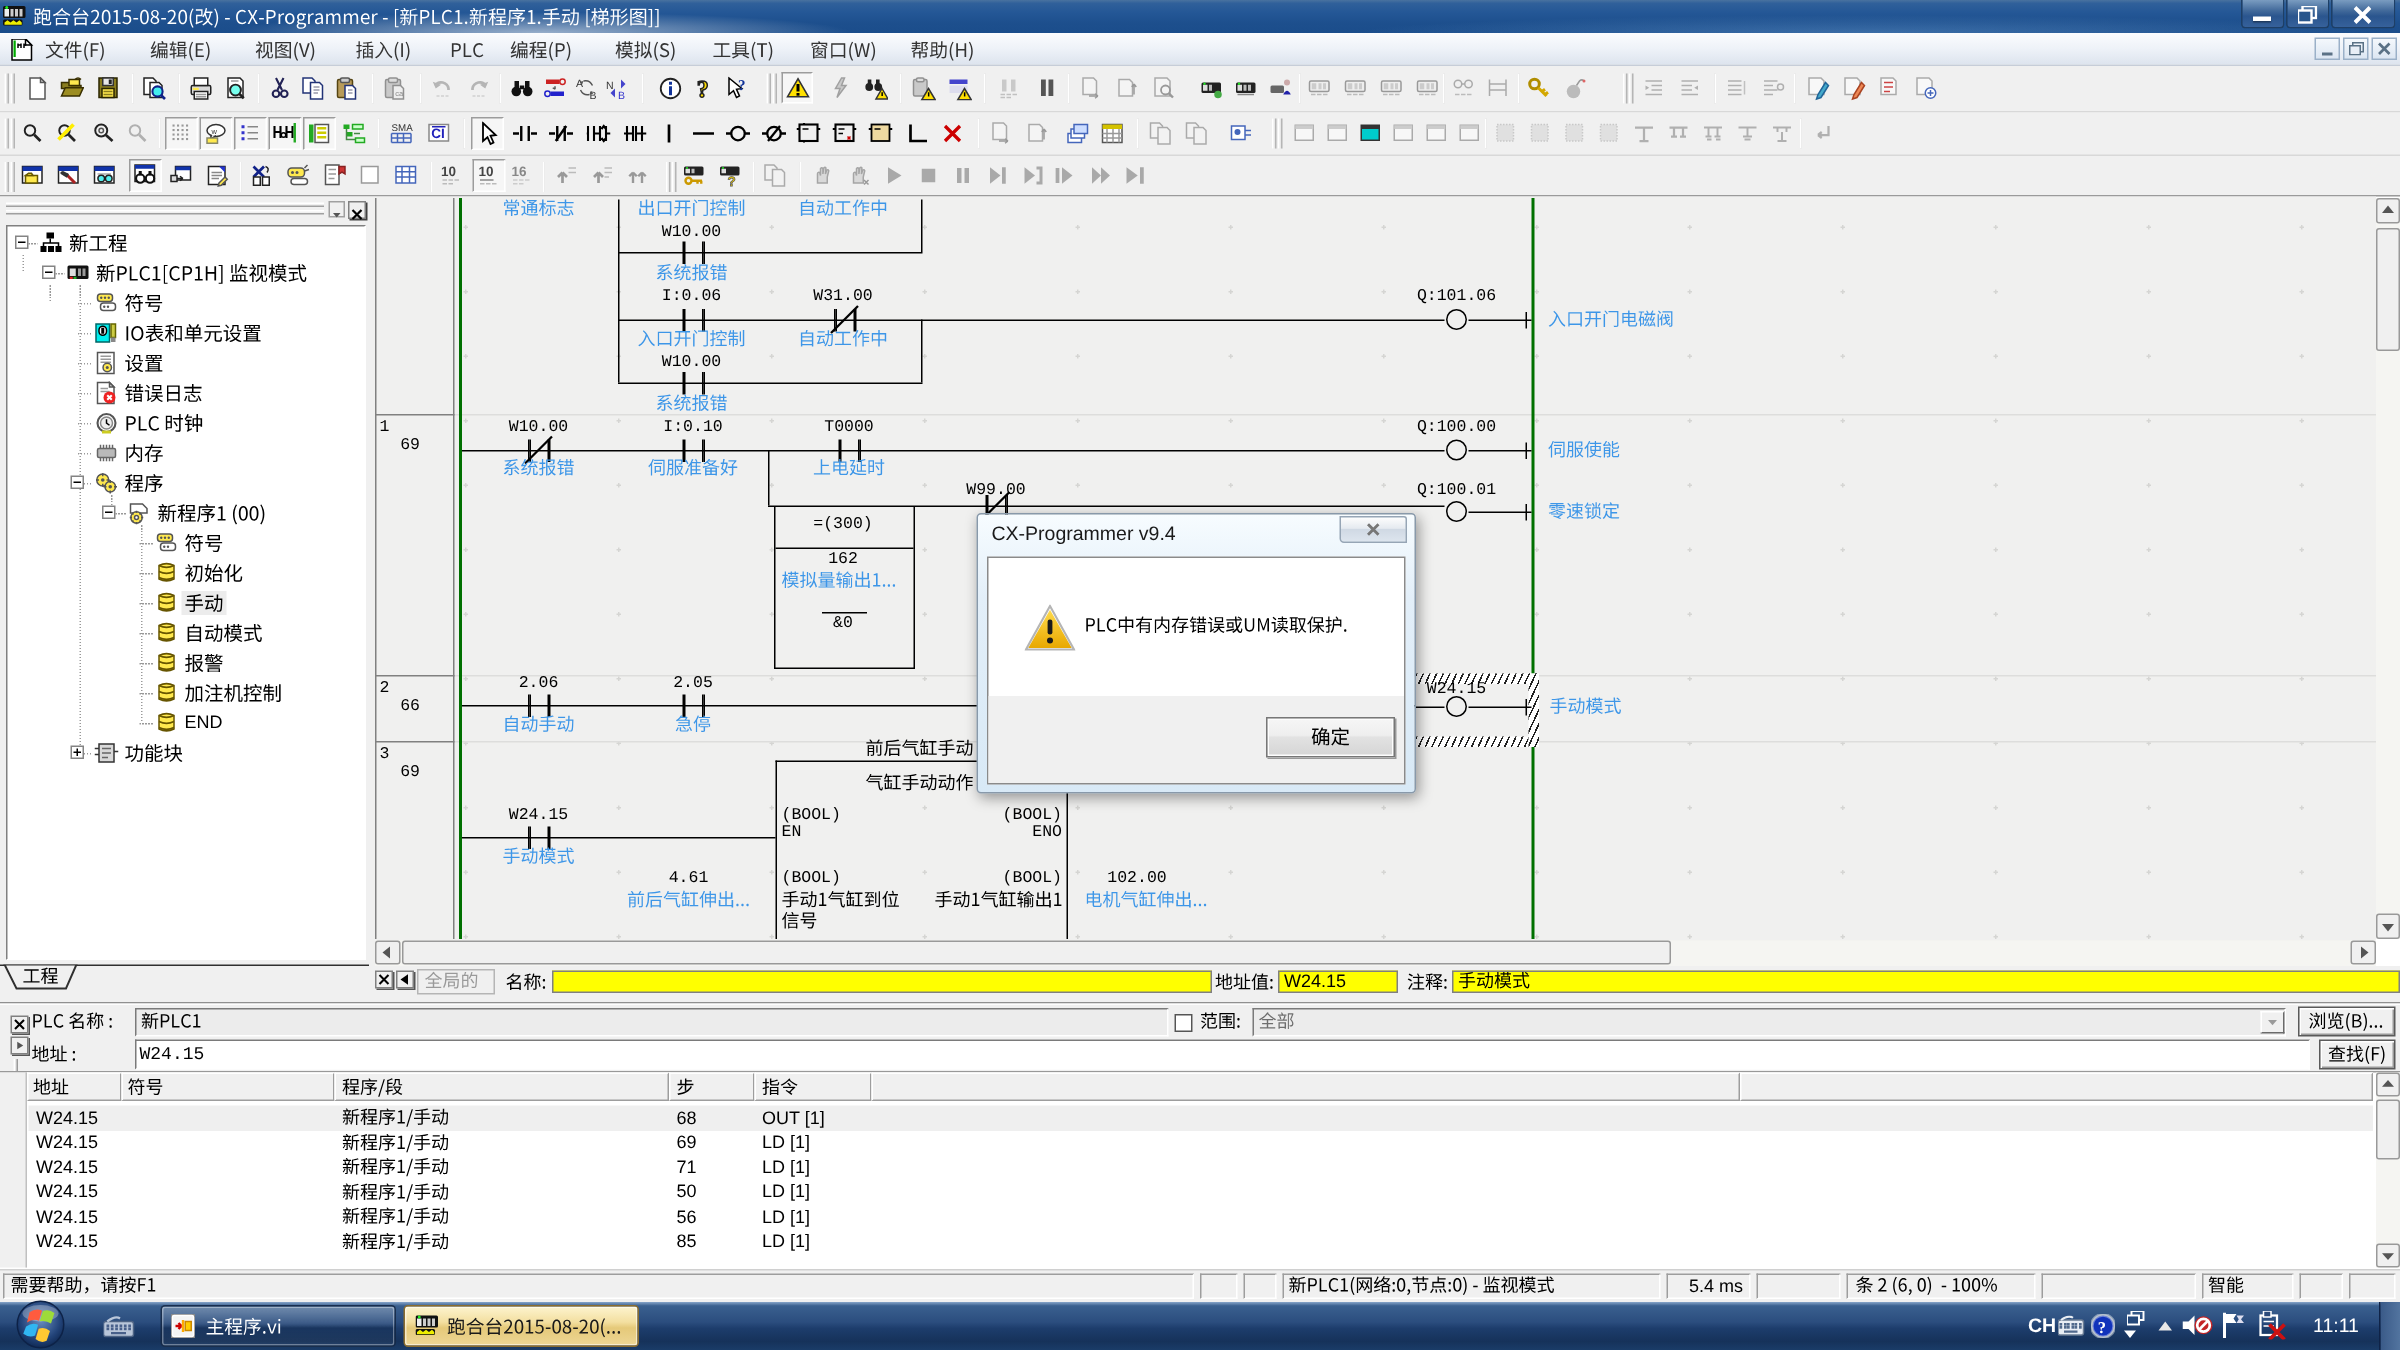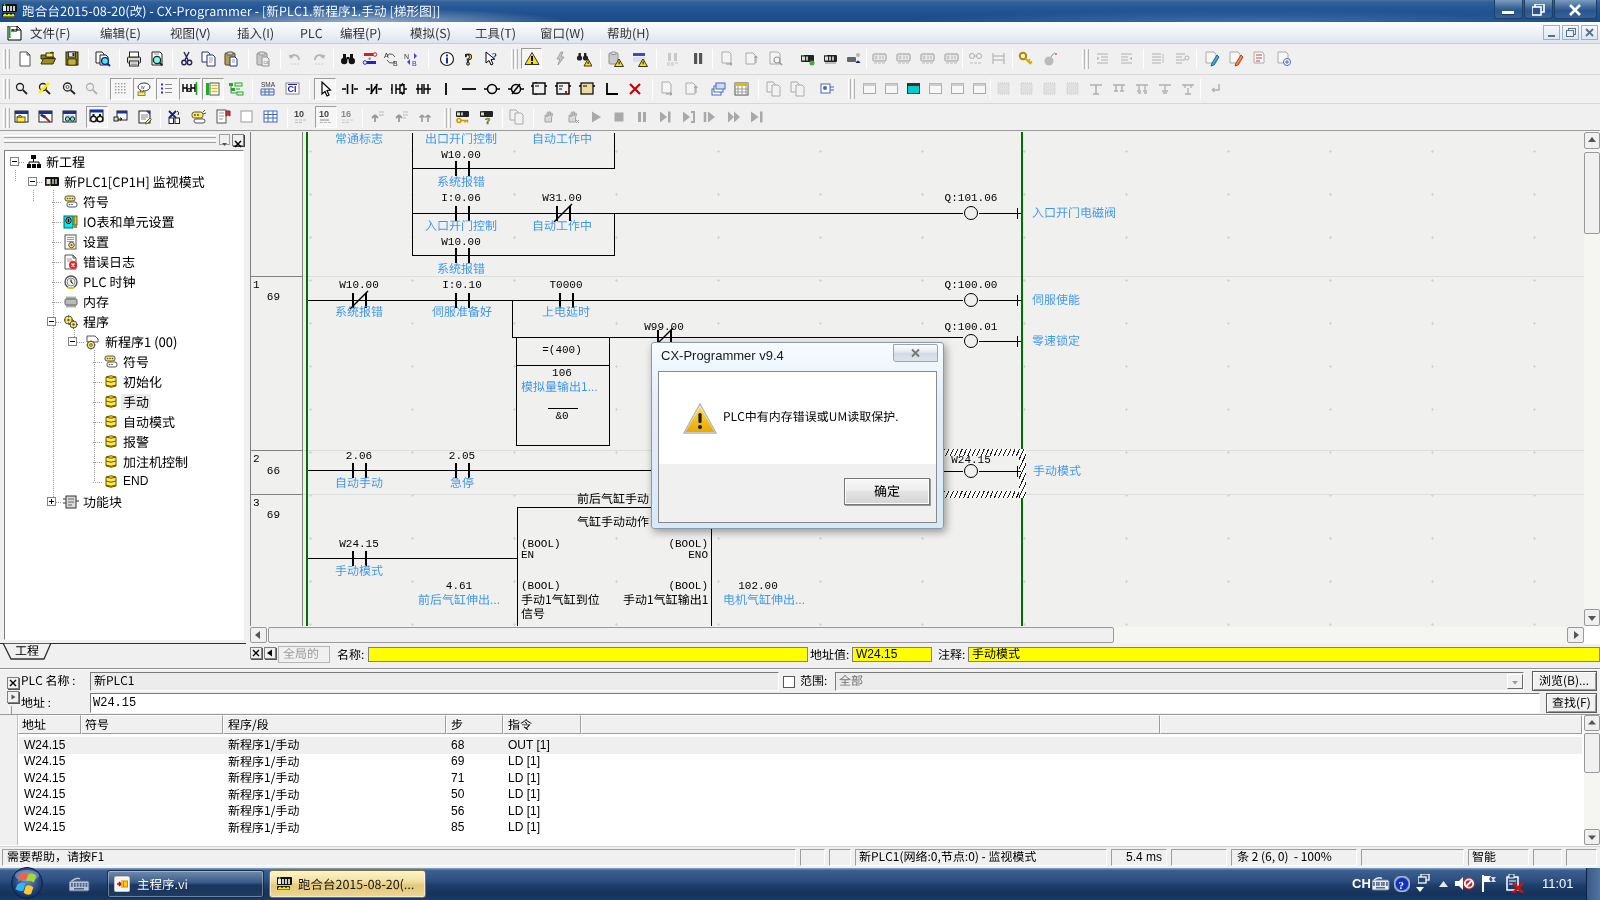--- a/index.html
+++ b/index.html
@@ -1842,22 +1842,22 @@
       <use href="#g4F3A" x="0"></use>
       <use href="#g670D" x="100"></use>
       <use href="#g4F7F" x="200"></use>
       <use href="#g80FD" x="300"></use>
     </g>
   </svg>
 <div class="x" style="left:512px;top:300px;width:1px;height:37px;background:#000"></div>
 <div class="x" style="left:512px;top:337px;width:4px;height:1px;background:#000"></div>
 <div class="x" style="left:516px;top:337px;width:94px;height:109px;border:1px solid #000;background:#f0f0ef"></div>
 <div class="x" style="left:517px;top:365px;width:92px;height:1px;background:#000"></div>
-<div class="tx" style="left:562.0px;top:344px;font-size:11px;color:#000;font-family:&quot;Liberation Mono&quot;,monospace;transform:translateX(-50%)">=(400)</div>
-<div class="tx" style="left:562.0px;top:367px;font-size:11px;color:#000;font-family:&quot;Liberation Mono&quot;,monospace;transform:translateX(-50%)">106</div>
+<div class="tx" style="left:562.0px;top:344px;font-size:11px;color:#000;font-family:&quot;Liberation Mono&quot;,monospace;transform:translateX(-50%)">=(300)</div>
+<div class="tx" style="left:562.0px;top:367px;font-size:11px;color:#000;font-family:&quot;Liberation Mono&quot;,monospace;transform:translateX(-50%)">162</div>
 <svg class="t" style="left:520.7px;top:380px;fill:#3d96e8" width="78" height="16">
     <g transform="translate(0 11) scale(0.1200)">
       <use href="#g6A21" x="0"></use>
       <use href="#g62DF" x="100"></use>
       <use href="#g91CF" x="200"></use>
       <use href="#g8F93" x="300"></use>
       <use href="#g51FA" x="400"></use>
       <use href="#g0031" x="500"></use>
       <use href="#g002E" x="556"></use>
       <use href="#g002E" x="583"></use>
@@ -2569,13 +2569,13 @@
     <path d="M2 0 v17" stroke="#fff" stroke-width="2"></path>
     <path d="M3 1 h7 l-2 3 2 3 h-7z" fill="#fff"></path>
     <path d="M10 2 h5 l-2 2.5 2 2.5 h-5 l1.5 -2.5z" fill="#dde"></path>
   </svg>
 <svg class="t" style="left:1505px;top:874px" width="20" height="19" viewBox="0 0 20 19">
     <rect x="2" y="3" width="11" height="13" fill="none" stroke="#fff" stroke-width="1.5"></rect>
     <rect x="4" y="0" width="5" height="4" fill="#2a4a7a" stroke="#fff"></rect>
     <path d="M4 7 h7 M4 10 h7" stroke="#fff"></path>
     <path d="M8 9 L18 19 M18 9 L8 19" stroke="#c11" stroke-width="2.5"></path>
   </svg>
-<div class="tx" style="left:1542.0px;top:876px;font-size:13px;color:#fff;font-family:&quot;Liberation Sans&quot;,sans-serif">11:01</div>
+<div class="tx" style="left:1542.0px;top:876px;font-size:13px;color:#fff;font-family:&quot;Liberation Sans&quot;,sans-serif">11:11</div>
 <div class="x" style="left:1586px;top:868px;width:14px;height:32px;background:linear-gradient(90deg,#3a5a88,#52749f);border-left:1px solid #0f2347"></div>
 </body></html>

